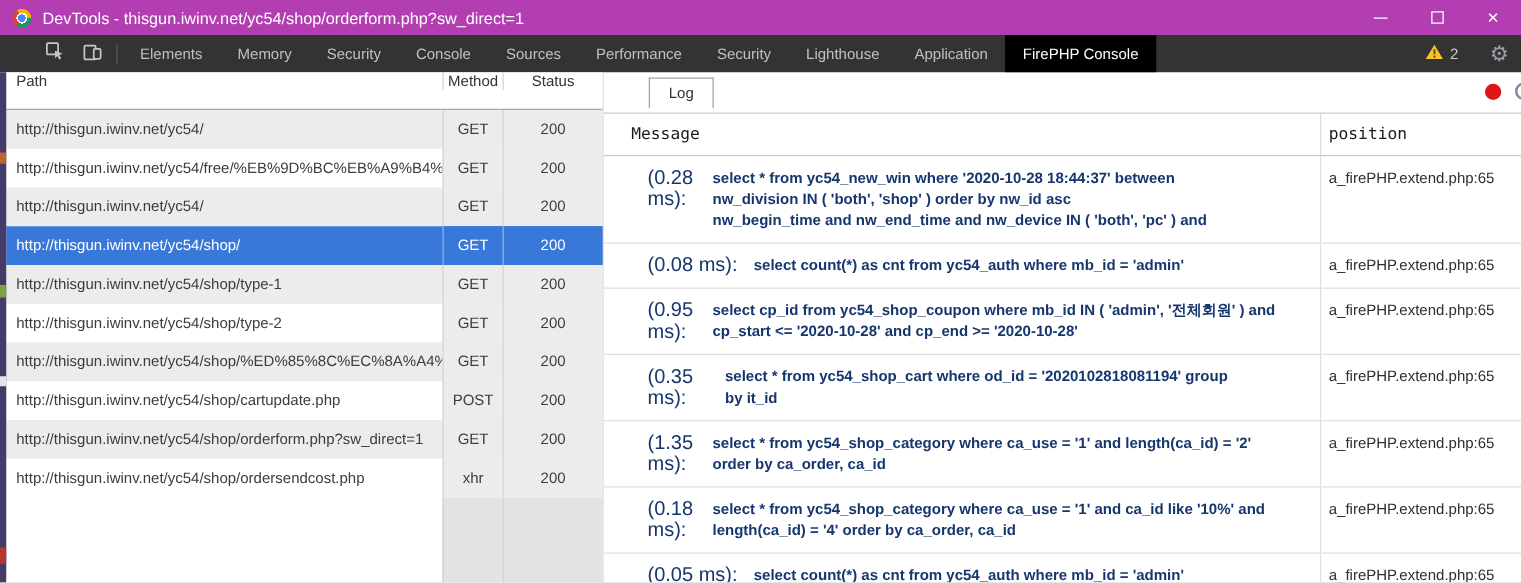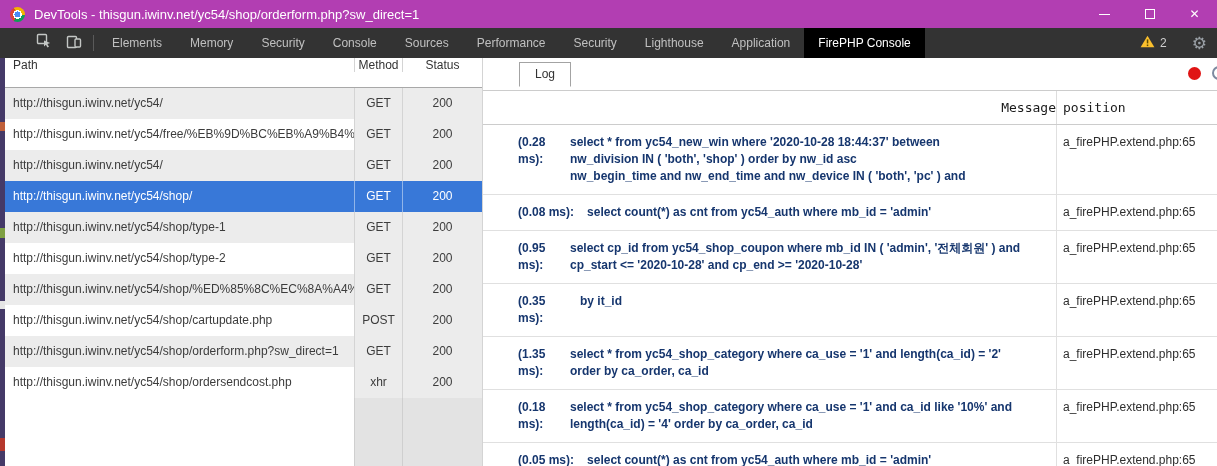--- a/index.html
+++ b/index.html
@@ -49,26 +49,26 @@
   .net-filler { flex:1; display:flex; }
   .net-filler .c-method, .net-filler .c-status { background:#e3e3e3; border-left-color:#cfcfcf; }
 
   
   .fp-panel { flex:1; display:flex; flex-direction:column; background:#fff; overflow:hidden; }
   .fp-topbar { height:33px; flex:none; position:relative; display:flex; align-items:center; border-bottom:1px solid #ccc; }
   .fp-tab { margin-left:36px; margin-bottom:-1px; padding:4px 15px 5px; background:#fff; border:1px solid #a3a3a3; border-bottom:1px solid #fff; font-size:12px; color:#333; }
   .record-dot { position:absolute; right:16px; top:9px; width:13px; height:13px; border-radius:50%; background:var(--record-red,#e01414); }
   .clear-circle { position:absolute; right:-9px; top:8px; width:14px; height:14px; border-radius:50%; border:2px solid #7d8aa0; background:#fff; }
   .fp-header { height:34px; flex:none; display:flex; align-items:center; border-bottom:1px solid #ccc; font-family:"DejaVu Sans Mono", monospace; font-size:13px; color:#1a1a1a; }
-  .h-message { flex:1; padding-left:22px;text-align:right; }
+  .h-message { flex:1; padding-left:22px; }
   .h-position { width:161px; flex:none; border-left:1px solid #ddd; padding-left:6px; align-self:stretch; display:flex; align-items:center;text-align:right; }
   .fp-list { flex:1; overflow:hidden; display:flex; flex-direction:column; }
   .msg-row { display:flex; border-bottom:1px solid #e0e0e0; flex:none; }
   .msg-main { flex:1; display:flex; padding:9px 0 9px 35px; overflow:hidden; }
-  .msg-label { flex:none; color:var(--message-text,#16366e); font-size:12px; line-height:17px;font-weight:bold; }
+  .msg-label { flex:none; color:var(--message-text,#16366e); font-size:16px; line-height:17px; }
   .msg-label.wrapped { width:52px; }
   .msg-label.inline { padding-right:13px; white-space:nowrap; }
   .msg-sql { color:var(--message-text,#16366e); font-size:12px; line-height:17px; overflow:hidden; }
   .msg-sql div { white-space:pre;font-weight:bold; }
   .msg-pos { width:161px; flex:none; border-left:1px solid #e0e0e0; padding:9px 0 0 6px; font-size:12px; line-height:17px; color:#2e2e2e; white-space:nowrap; overflow:hidden; }
 </style>
 </head>
 <body>
 
 <div class="window">
@@ -258,20 +258,21 @@
             </div>
             <div class="msg-pos">a_firePHP.extend.php:65</div>
           </div>
           <div class="msg-row">
             <div class="msg-main">
               <div class="msg-label wrapped">
                 <div>(0.35</div>
                 <div>ms):</div>
               </div>
               <div class="msg-sql">
+                <div>   select * from yc54_shop_cart where od_id = '2020102818081194' group</div>
                 <div>   by it_id</div>
               </div>
             </div>
             <div class="msg-pos">a_firePHP.extend.php:65</div>
           </div>
           <div class="msg-row">
             <div class="msg-main">
               <div class="msg-label wrapped">
                 <div>(1.35</div>
                 <div>ms):</div>

